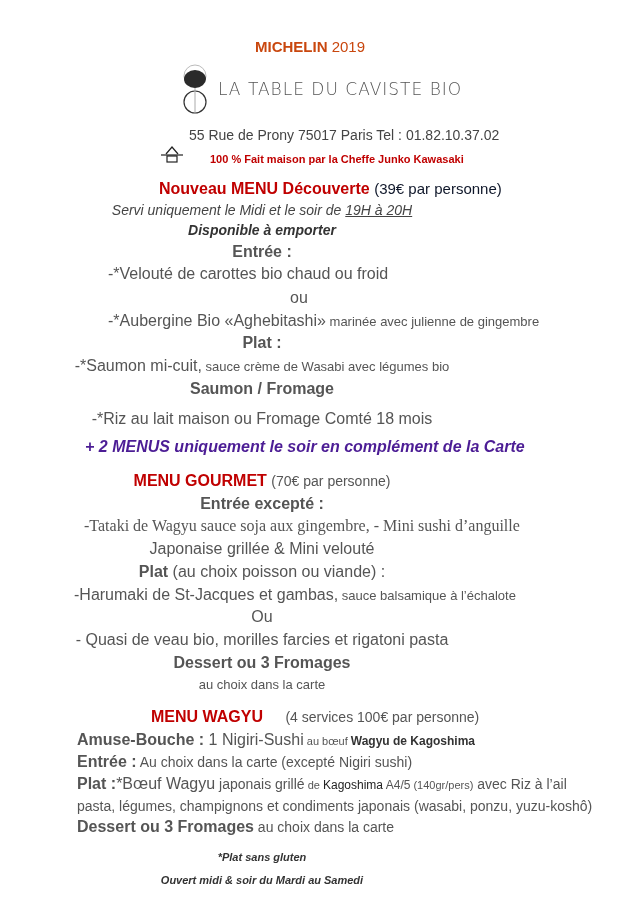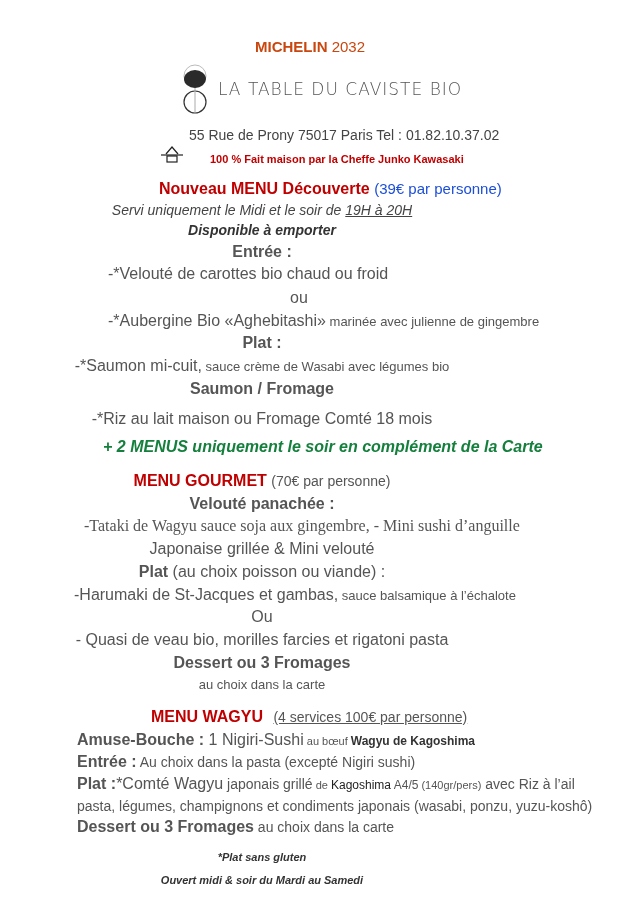--- a/index.html
+++ b/index.html
@@ -12,21 +12,21 @@
   .ital { font-style:italic; }
   .sm { font-size:13px; }
   .u { text-decoration:underline; }
   .logo-text { font-family:"DejaVu Sans", sans-serif; font-weight:200; letter-spacing:1px; color:#555; font-size:17px; }
 </style>
 </head>
 <body>
 
 <div class="abs" style="left:255px; top:38px; font-size:15px;">
   <span class="orange">MICHELIN</span>
-  <span style="color:#c9470e;">2032</span>
+  <span style="color:#c9470e;">2019</span>
 </div>
 
 <div class="abs" style="left:182px; top:60px; width:26px; height:54px;">
   <svg width="26" height="54" viewBox="0 0 26 54">
     <circle cx="13" cy="16" r="11" fill="none" stroke="#bbb" stroke-width="1"></circle>
     <ellipse cx="13" cy="19" rx="11" ry="9" fill="#2a2a2a"></ellipse>
     <circle cx="13" cy="42" r="11" fill="none" stroke="#333" stroke-width="1.2"></circle>
     <line x1="13" y1="28" x2="13" y2="52" stroke="#aaa" stroke-width="1"></line>
   </svg>
 </div>
@@ -38,71 +38,71 @@
   <svg width="24" height="18" viewBox="0 0 24 18">
     <path d="M6 9 L12 2 L18 9" fill="none" stroke="#222" stroke-width="1.2"></path>
     <line x1="1" y1="10" x2="23" y2="10" stroke="#222" stroke-width="1.2"></line>
     <rect x="7" y="11" width="10" height="6" fill="none" stroke="#222" stroke-width="1.2"></rect>
   </svg>
 </div>
 <div class="abs" style="left:210px; top:153px; font-size:11px; color:#c00000; font-weight:bold;">100 % Fait maison par la Cheffe Junko Kawasaki</div>
 
 <div class="abs" style="left:159px; top:180px; font-size:16px;">
   <span class="red">Nouveau MENU Découverte</span>
-  <span style="color:#1d4ed8; font-size:15px;">(39€ par personne)</span>
+  <span style="color:#0f172a; font-size:15px;">(39€ par personne)</span>
 </div>
 <div class="abs center ital" style="top:202px; font-size:14px; color:#444;">
   <span>Servi uniquement le Midi et le soir de </span><span class="u">19H à 20H</span>
 </div>
 <div class="abs center ital bold" style="top:222px; font-size:14px; color:#333;">Disponible à emporter</div>
 <div class="abs center bold" style="top:243px; font-size:16px; color:#555;">Entrée :</div>
 <div class="abs" style="left:108px; top:265px; font-size:16px; color:#555;">-*Velouté de carottes bio chaud ou froid</div>
 <div class="abs" style="left:290px; top:289px; font-size:16px; color:#555;">ou</div>
 <div class="abs" style="left:108px; top:312px; font-size:16px; color:#555;">
   <span>-*Aubergine Bio «Aghebitashi»</span><span class="sm"> marinée avec julienne de gingembre</span>
 </div>
 <div class="abs center bold" style="top:334px; font-size:16px; color:#555;">Plat  :</div>
 <div class="abs center" style="top:357px; font-size:16px; color:#555;">
   <span>-*Saumon mi-cuit,</span><span class="sm"> sauce crème de Wasabi avec légumes bio</span>
 </div>
 <div class="abs center bold" style="top:380px; font-size:16px; color:#555;">Saumon / Fromage</div>
 <div class="abs center" style="top:402px; font-size:16px; color:#555;margin-top:8px;">-*Riz au lait maison  ou  Fromage Comté 18 mois</div>
 
-<div class="abs ital bold" style="left:103px; top:438px; font-size:16px; color:#15803d;">+ 2 MENUS uniquement le soir en complément de la Carte</div>
+<div class="abs ital bold" style="left:85px; top:438px; font-size:16px; color:#4c1d95;">+ 2 MENUS uniquement le soir en complément de la Carte</div>
 
 <div class="abs center" style="top:472px; font-size:16px;">
   <span class="red">MENU GOURMET</span>
   <span style="color:#555; font-size:14px;">(70€ par personne)</span>
 </div>
-<div class="abs center bold" style="top:495px; font-size:16px; color:#555;">Velouté panachée :</div>
+<div class="abs center bold" style="top:495px; font-size:16px; color:#555;">Entrée excepté :</div>
 <div class="abs" style="left:84px; top:517px; font-size:16px; color:#555;font-family:Liberation Serif, serif;">-Tataki de Wagyu sauce soja aux gingembre, - Mini sushi d’anguille</div>
 <div class="abs center" style="top:540px; font-size:16px; color:#555;">Japonaise grillée  &amp; Mini velouté</div>
 <div class="abs center" style="top:563px; font-size:16px; color:#555;">
   <span class="bold">Plat</span><span> (au choix poisson ou viande) :</span>
 </div>
 <div class="abs" style="left:74px; top:586px; font-size:16px; color:#555;">
   <span>-Harumaki de St-Jacques et gambas,</span><span class="sm"> sauce balsamique à l’échalote</span>
 </div>
 <div class="abs center" style="top:608px; font-size:16px; color:#555;">Ou</div>
 <div class="abs center" style="top:631px; font-size:16px; color:#555;">- Quasi de veau bio, morilles farcies et rigatoni pasta</div>
 <div class="abs center bold" style="top:654px; font-size:16px; color:#555;">Dessert ou 3 Fromages</div>
 <div class="abs center" style="top:677px; font-size:13px; color:#555;">au choix dans la carte</div>
 
 <div class="abs" style="left:151px; top:708px; font-size:16px;">
   <span class="red">MENU WAGYU</span>
-  <span style="color:#555; font-size:14px; margin-left:6px;text-decoration:underline;">(4 services 100€ par personne)</span>
+  <span style="color:#555; font-size:14px; margin-left:18px;">(4 services 100€ par personne)</span>
 </div>
 <div class="abs" style="left:77px; top:731px; font-size:16px; color:#555;">
   <span class="bold">Amuse-Bouche :</span><span> 1 Nigiri-Sushi</span><span style="font-size:11px;"> au bœuf </span><span class="bold" style="font-size:12px; color:#333;text-align:right;">Wagyu de Kagoshima</span>
 </div>
 <div class="abs" style="left:77px; top:753px; font-size:16px; color:#555;">
-  <span class="bold">Entrée :</span><span style="font-size:14px;"> Au choix dans la pasta (excepté Nigiri sushi)</span>
+  <span class="bold">Entrée :</span><span style="font-size:14px;"> Au choix dans la carte (excepté Nigiri sushi)</span>
 </div>
 <div class="abs" style="left:77px; top:775px; font-size:16px; color:#555;">
-  <span class="bold">Plat :</span><span>*Comté Wagyu</span><span style="font-size:14px;"> japonais grillé</span><span style="font-size:11px;"> de </span><span style="font-size:12px; color:#222;">Kagoshima</span><span style="font-size:12px;"> A4/5</span><span style="font-size:11px;"> (140gr/pers)</span><span style="font-size:14px;"> avec Riz à l’ail</span>
+  <span class="bold">Plat :</span><span>*Bœuf Wagyu</span><span style="font-size:14px;"> japonais grillé</span><span style="font-size:11px;"> de </span><span style="font-size:12px; color:#222;">Kagoshima</span><span style="font-size:12px;"> A4/5</span><span style="font-size:11px;"> (140gr/pers)</span><span style="font-size:14px;"> avec Riz à l’ail</span>
 </div>
 <div class="abs" style="left:77px; top:798px; font-size:14px; color:#555;">pasta, légumes, champignons et condiments japonais (wasabi, ponzu, yuzu-koshô)</div>
 <div class="abs" style="left:77px; top:818px; font-size:16px; color:#555;">
   <span class="bold">Dessert ou 3 Fromages</span><span style="font-size:14px;"> au choix dans la carte</span>
 </div>
 
 <div class="abs center ital bold" style="top:851px; font-size:11px; color:#333;">*Plat sans gluten</div>
 <div class="abs center ital bold" style="top:874px; font-size:11px; color:#333;">Ouvert midi &amp; soir du Mardi au Samedi</div>
 
 </body></html>

